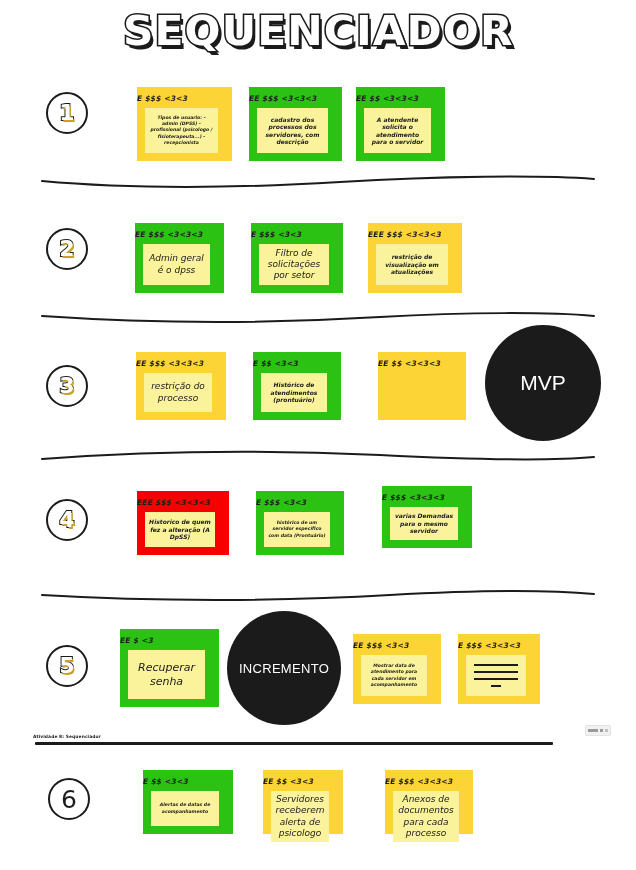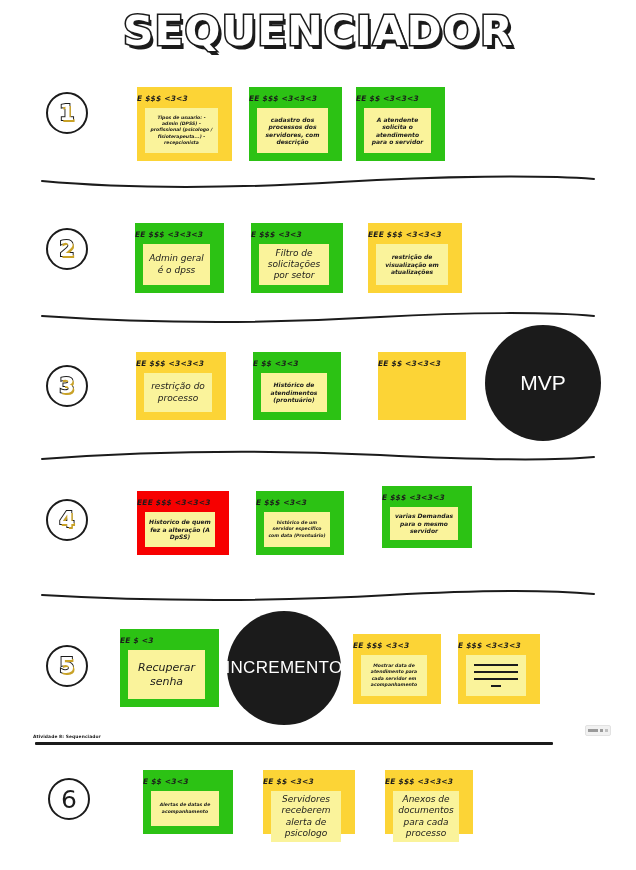--- a/index.html
+++ b/index.html
@@ -104,21 +104,21 @@
 
   
   .blob{
     position:absolute;border-radius:50%;
     background:#1b1b1b;color:#ffffff;
     display:flex;align-items:center;justify-content:center;
     font-family:"Liberation Sans", sans-serif;
     text-align:center;
   }
   .blob.mvp{font-size:21px;}
-  .blob.incremento{font-size:17px;letter-spacing:.3px;}
+  .blob.incremento{font-size:13px;letter-spacing:.3px;}
 
   
   .divider{position:absolute;left:40px;width:556px;height:18px;}
   .divider svg{display:block;width:100%;height:100%;}
 
   
   .footer-label{
     position:absolute;left:33px;top:734px;
     font-family:"DejaVu Sans", sans-serif;
     font-weight:bold;font-size:4.4px;color:#1b1b1b;
@@ -273,21 +273,21 @@
   <div class="footer-label">Atividade 8: Sequenciador</div>
   <div class="footer-rule"></div>
 
   <div class="step plain" style="left:48px;top:778px;">
     <span>6</span>
   </div>
   <div class="card green" style="left:143px;top:770px;width:90px;height:64px;">
     <div class="card-tag">E $$ &lt;3&lt;3</div>
     <div class="note xs">Alertas de datas de acompanhamento</div>
   </div>
-  <div class="card yellow" style="left:263px;top:770px;width:92px;height:64px;">
+  <div class="card yellow" style="left:263px;top:770px;width:80px;height:64px;">
     <div class="card-tag">EE $$ &lt;3&lt;3</div>
     <div class="note md">Servidores receberem alerta de psicologo</div>
   </div>
   <div class="card yellow" style="left:385px;top:770px;width:88px;height:64px;">
     <div class="card-tag">EE $$$ &lt;3&lt;3&lt;3</div>
     <div class="note md">Anexos de documentos para cada processo</div>
   </div>
 
 </div>
 

